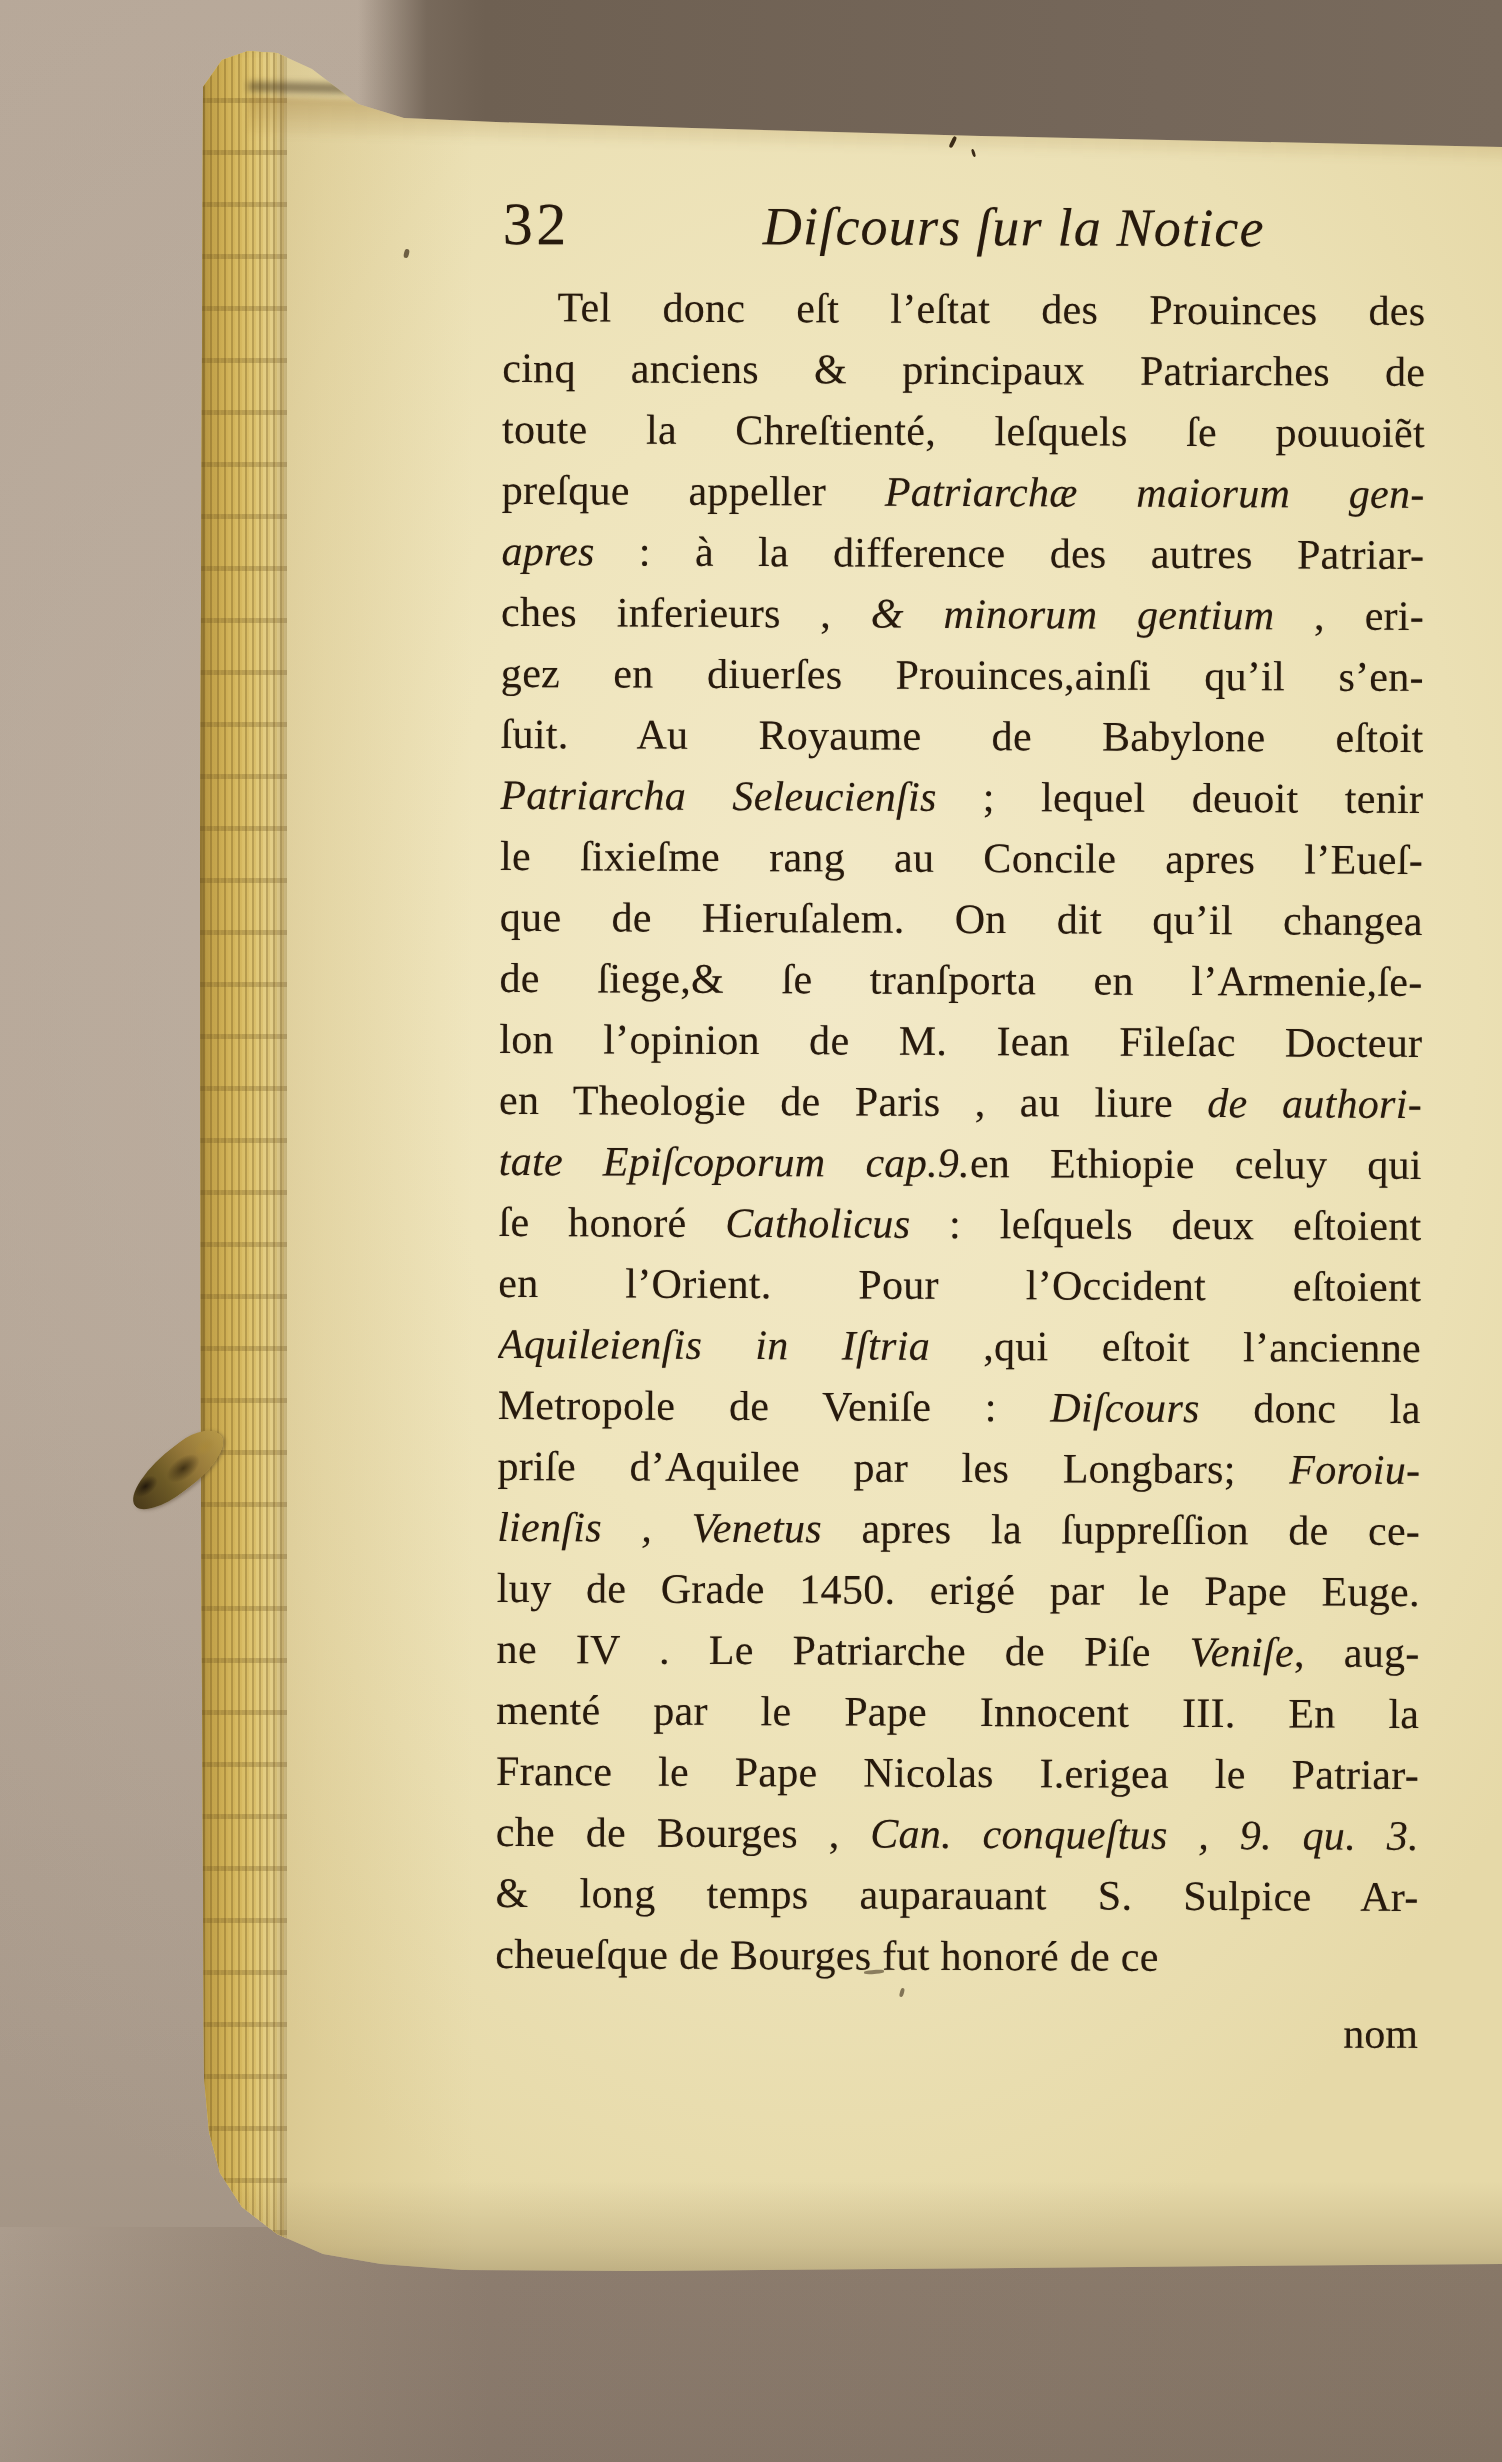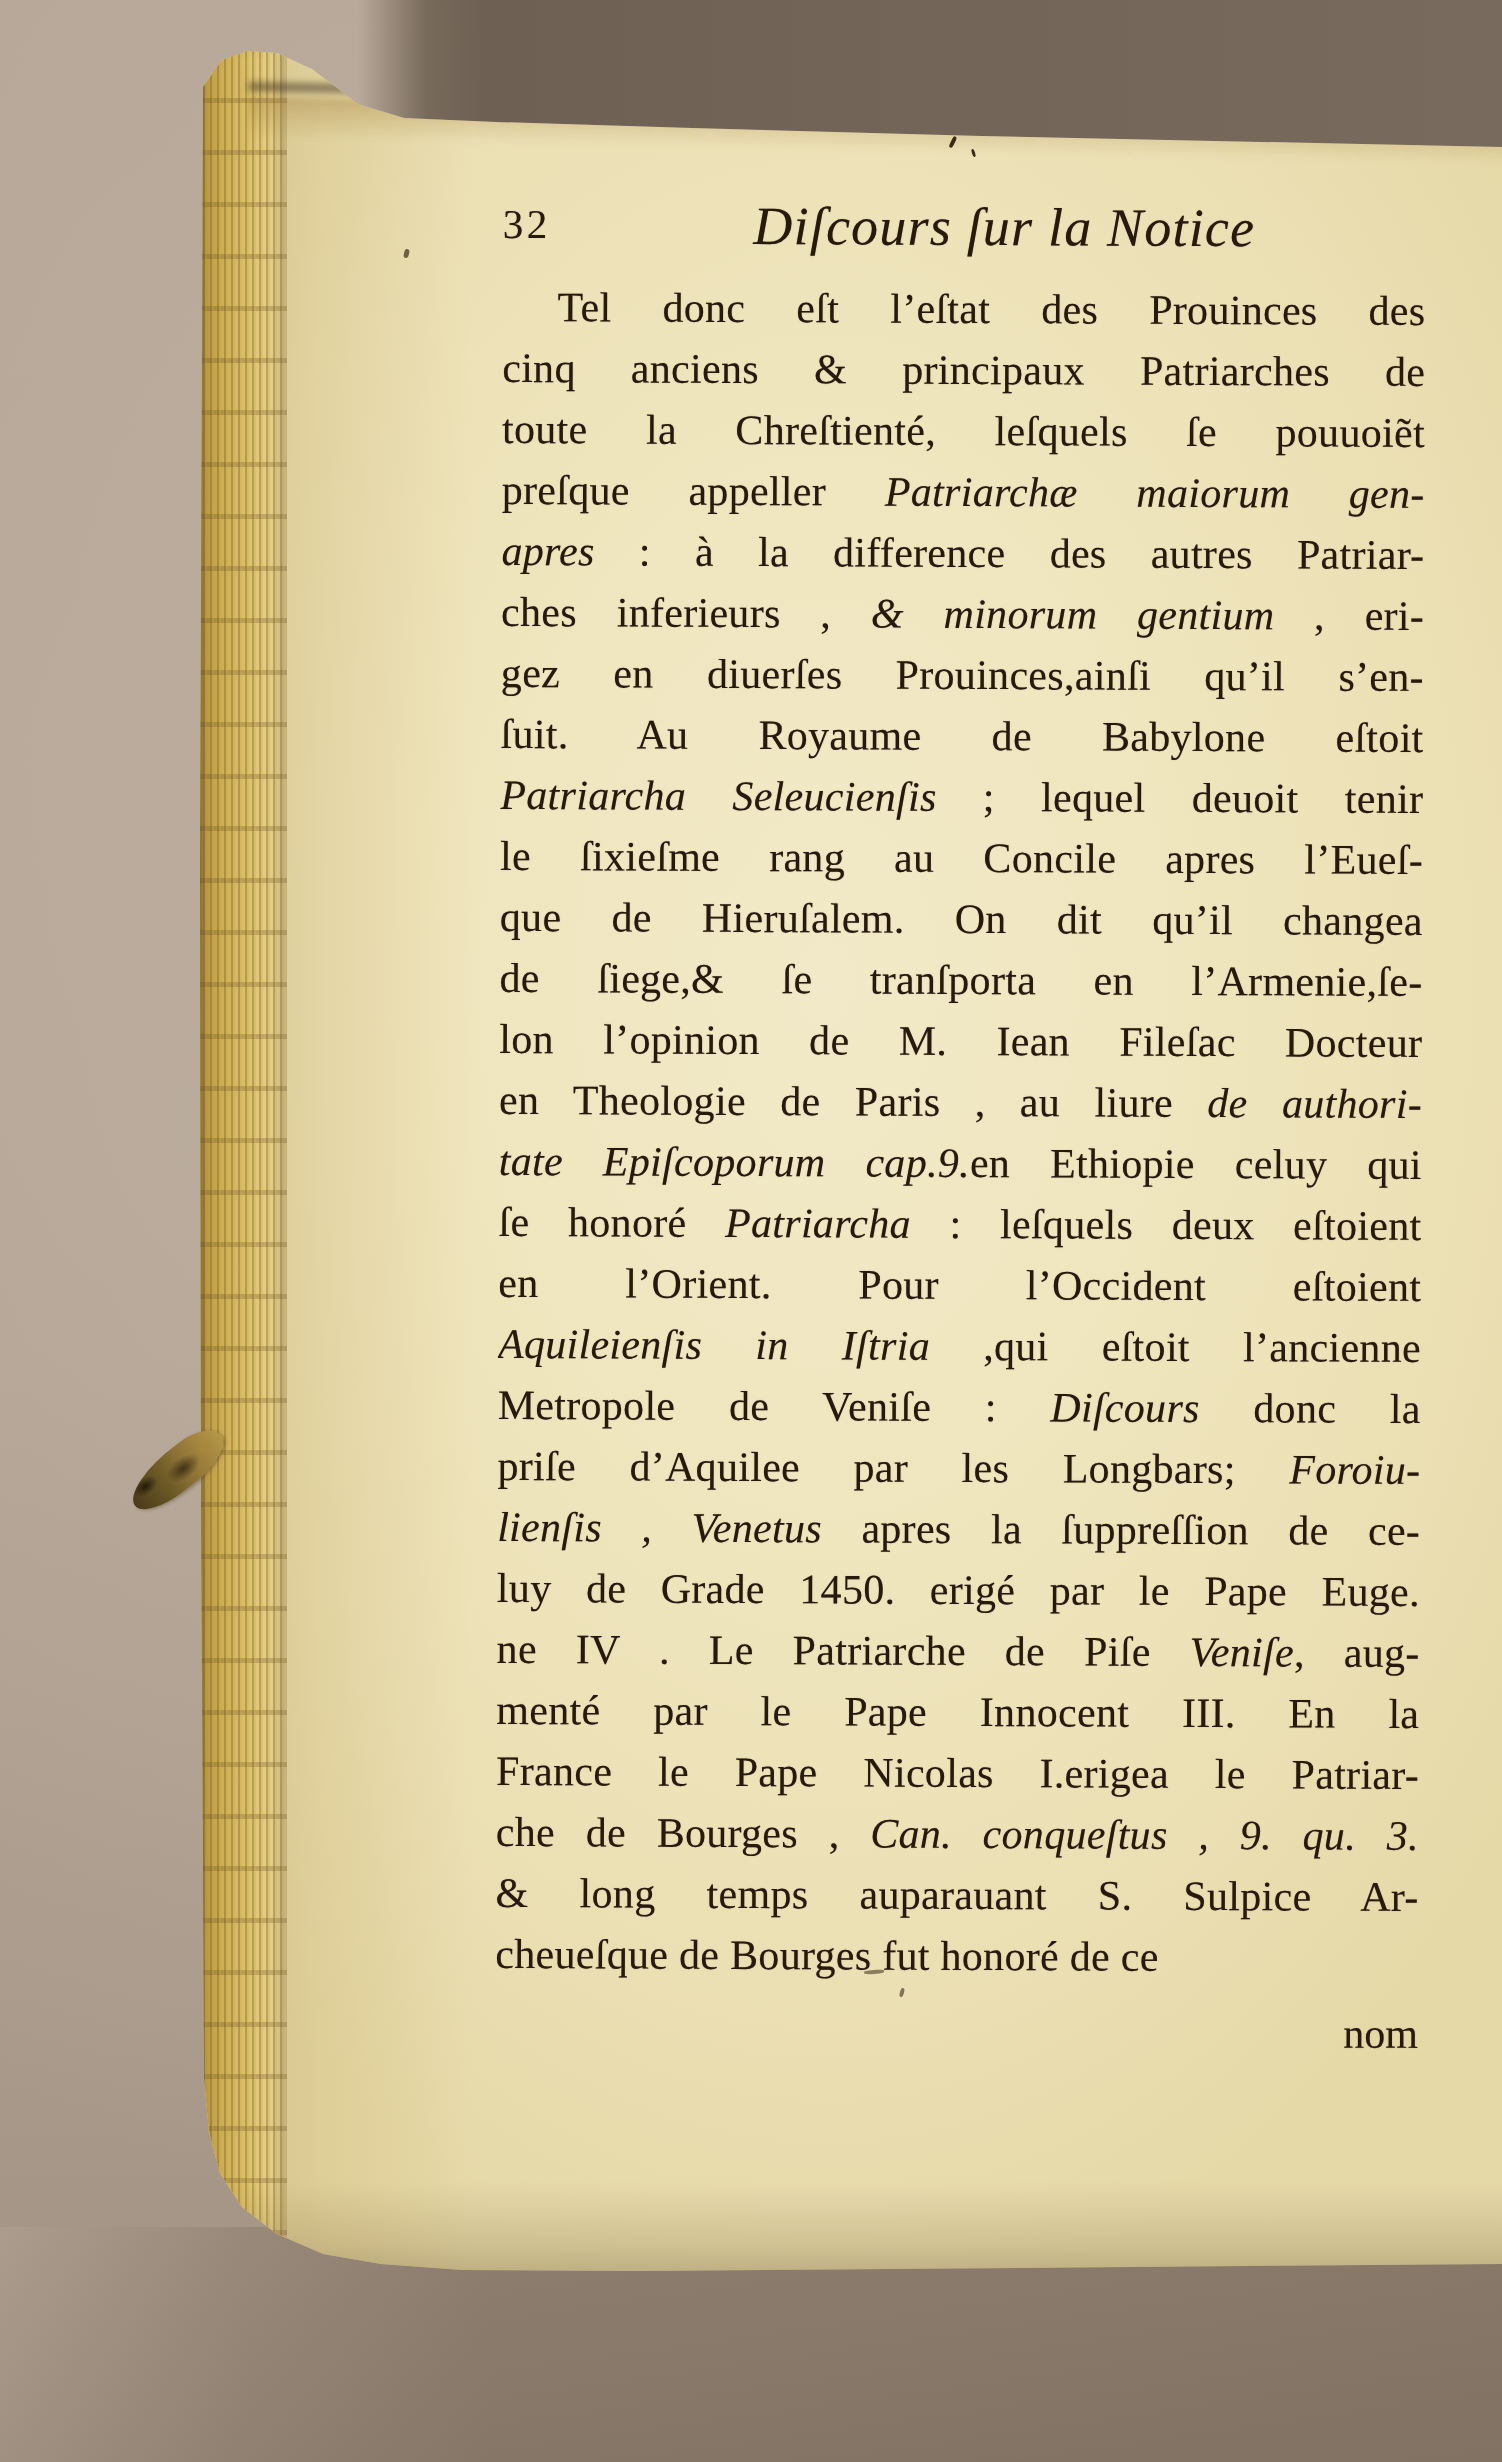--- a/index.html
+++ b/index.html
@@ -87,21 +87,21 @@
   .speck.s5{left:900px;top:1988px;width:4px;height:8.7px;transform:rotate(15deg);opacity:.6;}
 
   
   .text-block{
     left:503px;top:195px;width:923px;
     color:#271a0d;
     text-shadow:0 0 0.9px rgba(42,28,14,.45);
     transform:rotate(.25deg);transform-origin:top left;
   }
   .header{display:flex;align-items:flex-start;height:82px;}
-  .pagenum{font-size:41px;line-height:58px;letter-spacing:3.5px;}
+  .pagenum{font-size:60px;line-height:58px;letter-spacing:3.5px;}
   .title{flex:1;text-align:center;font-style:italic;font-size:54px;line-height:60px;letter-spacing:1.2px;transform:translateX(16px);}
   .body{font-size:42px;letter-spacing:0.3px;}
   .line{height:61px;line-height:61px;overflow:hidden;text-align:justify;text-align-last:justify;}
   .line.indent{padding-left:55px;}
   .line.no-justify{text-align:left;text-align-last:left;}
   .it{font-style:italic;}
   .catchword-row{margin-top:15px;height:61px;line-height:61px;text-align:right;font-size:42px;}
 </style>
 </head>
 <body>
@@ -131,21 +131,21 @@
       <div class="line"><span>ches inferieurs , </span><span class="it">&amp; minorum gentium</span><span> , eri-</span></div>
       <div class="line"><span>gez en diuerſes Prouinces,ainſi qu’il s’en-</span></div>
       <div class="line"><span>ſuit. Au Royaume de Babylone eſtoit</span></div>
       <div class="line"><span class="it">Patriarcha Seleucienſis</span><span> ; lequel deuoit tenir</span></div>
       <div class="line"><span>le ſixieſme rang au Concile apres l’Eueſ-</span></div>
       <div class="line"><span>que de Hieruſalem. On dit qu’il changea</span></div>
       <div class="line"><span>de ſiege,&amp; ſe tranſporta en l’Armenie,ſe-</span></div>
       <div class="line"><span>lon l’opinion de M. Iean Fileſac Docteur</span></div>
       <div class="line"><span>en Theologie de Paris , au liure </span><span class="it">de authori-</span></div>
       <div class="line"><span class="it">tate Epiſcoporum cap.9.</span><span>en Ethiopie celuy qui</span></div>
-      <div class="line"><span>ſe honoré </span><span class="it">Patriarcha</span><span> : leſquels deux eſtoient</span></div>
+      <div class="line"><span>ſe honoré </span><span class="it">Catholicus</span><span> : leſquels deux eſtoient</span></div>
       <div class="line"><span>en l’Orient. Pour l’Occident eſtoient</span></div>
       <div class="line"><span class="it">Aquileienſis in Iſtria</span><span> ,qui eſtoit l’ancienne</span></div>
       <div class="line"><span>Metropole de Veniſe : </span><span class="it">Diſcours</span><span> donc la</span></div>
       <div class="line"><span>priſe d’Aquilee par les Longbars; </span><span class="it">Foroiu-</span></div>
       <div class="line"><span class="it">lienſis , Venetus</span><span> apres la ſuppreſſion de ce-</span></div>
       <div class="line"><span>luy de Grade 1450. erigé par le Pape Euge.</span></div>
       <div class="line"><span>ne IV . Le Patriarche de Piſe </span><span class="it">Veniſe</span><span>, aug-</span></div>
       <div class="line"><span>menté par le Pape Innocent III. En la</span></div>
       <div class="line"><span>France le Pape Nicolas I.erigea le Patriar-</span></div>
       <div class="line"><span>che de Bourges , </span><span class="it">Can. conqueſtus , 9. qu. 3.</span></div>

